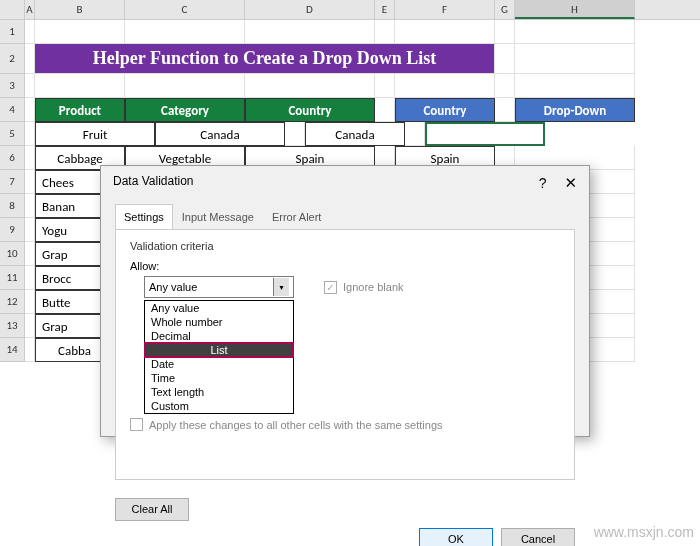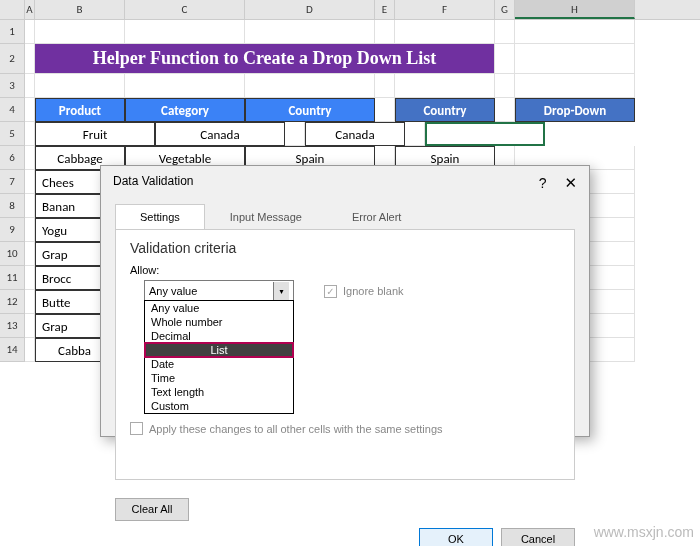--- a/index.html
+++ b/index.html
@@ -16,39 +16,39 @@
     .cA { width: 10px; }
     .cB { width: 90px; }
     .cC { width: 120px; }
     .cD { width: 130px; }
     .cE { width: 20px; }
     .cF { width: 100px; }
     .cG { width: 20px; }
     .cH { width: 120px; }
     
     .title-cell { background: #7030A0; color: #fff; font-weight: bold; font-size: 18px; line-height: 28px; font-family: Georgia, serif; }
-    .hdr-green { background: #3b82f6; color: #fff; font-weight: bold; border: 1px solid #333; }
+    .hdr-green { background: #15803d; color: #fff; font-weight: bold; border: 1px solid #333; }
     .hdr-blue { background: #4472C4; color: #fff; font-weight: bold; border: 1px solid #333; }
     .bordered { border: 1px solid #333; background: #fff; }
     .selected { border: 2px solid #217346; }
     .row-2 { height: 30px; }
     .row-2 .row-header { line-height: 30px; }
     
     
     .dialog { position: absolute; left: 100px; top: 165px; width: 490px; height: 272px; background: #f0f0f0; border: 1px solid #999; box-shadow: 4px 4px 12px rgba(0,0,0,0.3); font-family: 'Segoe UI', Tahoma, sans-serif; font-size: 11px; }
     .dialog-title { display: flex; justify-content: space-between; padding: 8px 8px 4px 12px; }
     .dialog-title-text { font-size: 12px; color: #000; }
     .dialog-title-right { display: flex; gap: 14px; align-items: center; }
     .help-btn, .close-btn { font-size: 14px; cursor: default; }
     .close-btn { font-size: 15px; padding: 0 4px; }
     .tabs { display: flex; margin: 8px 14px 0; border-bottom: 1px solid #ccc; }
-    .tab { padding: 6px 24px; font-size: 11px; color: #555; border: 1px solid transparent; border-bottom: none; }
+    .tab { padding: 6px 8px; font-size: 11px; color: #555; border: 1px solid transparent; border-bottom: none; }
     .tab.active { background: #fff; border-color: #ccc; color: #000; }
     .tab-content { background: #fff; margin: 0 14px; padding: 10px 14px 14px; height: 250px; border: 1px solid #ccc; border-top: none; position: relative; }
-    .fieldset-label { font-size: 14px; color: #333; margin-bottom: 8px; }
+    .fieldset-label { font-size: 11px; color: #333; margin-bottom: 8px; }
     .allow-label { margin-top: 6px; }
     .combo-row { display: flex; align-items: center; margin-left: 14px; margin-top: 4px; }
     .combo { width: 150px; height: 22px; background: #fff; border: 1px solid #7a7a7a; display: flex; justify-content: space-between; align-items: center; padding: 0 4px; font-size: 11px; }
     .combo-btn { width: 16px; height: 18px; background: #e1e1e1; border-left: 1px solid #7a7a7a; display:flex; align-items:center; justify-content:center; font-size:8px; }
     .checkbox-row { display: flex; align-items: center; gap: 6px; color: #888; margin-left: 30px; }
     .checkbox { width: 13px; height: 13px; border: 1px solid #aaa; display:flex; align-items:center; justify-content:center; font-size:10px; color:#aaa; }
     .dropdown-list { position: absolute; left: 28px; top: 70px; width: 150px; background: #fff; border: 1px solid #000; z-index: 10; }
     .dropdown-item { padding: 1px 6px; font-size: 11px; }
     .dropdown-item.highlighted { background: #404040; color: #fff; outline: 2px solid #b00050; outline-offset: -1px; text-align: center; }
     .apply-row { display: flex; align-items: center; gap: 6px; margin-top: 120px; color: #888; }

